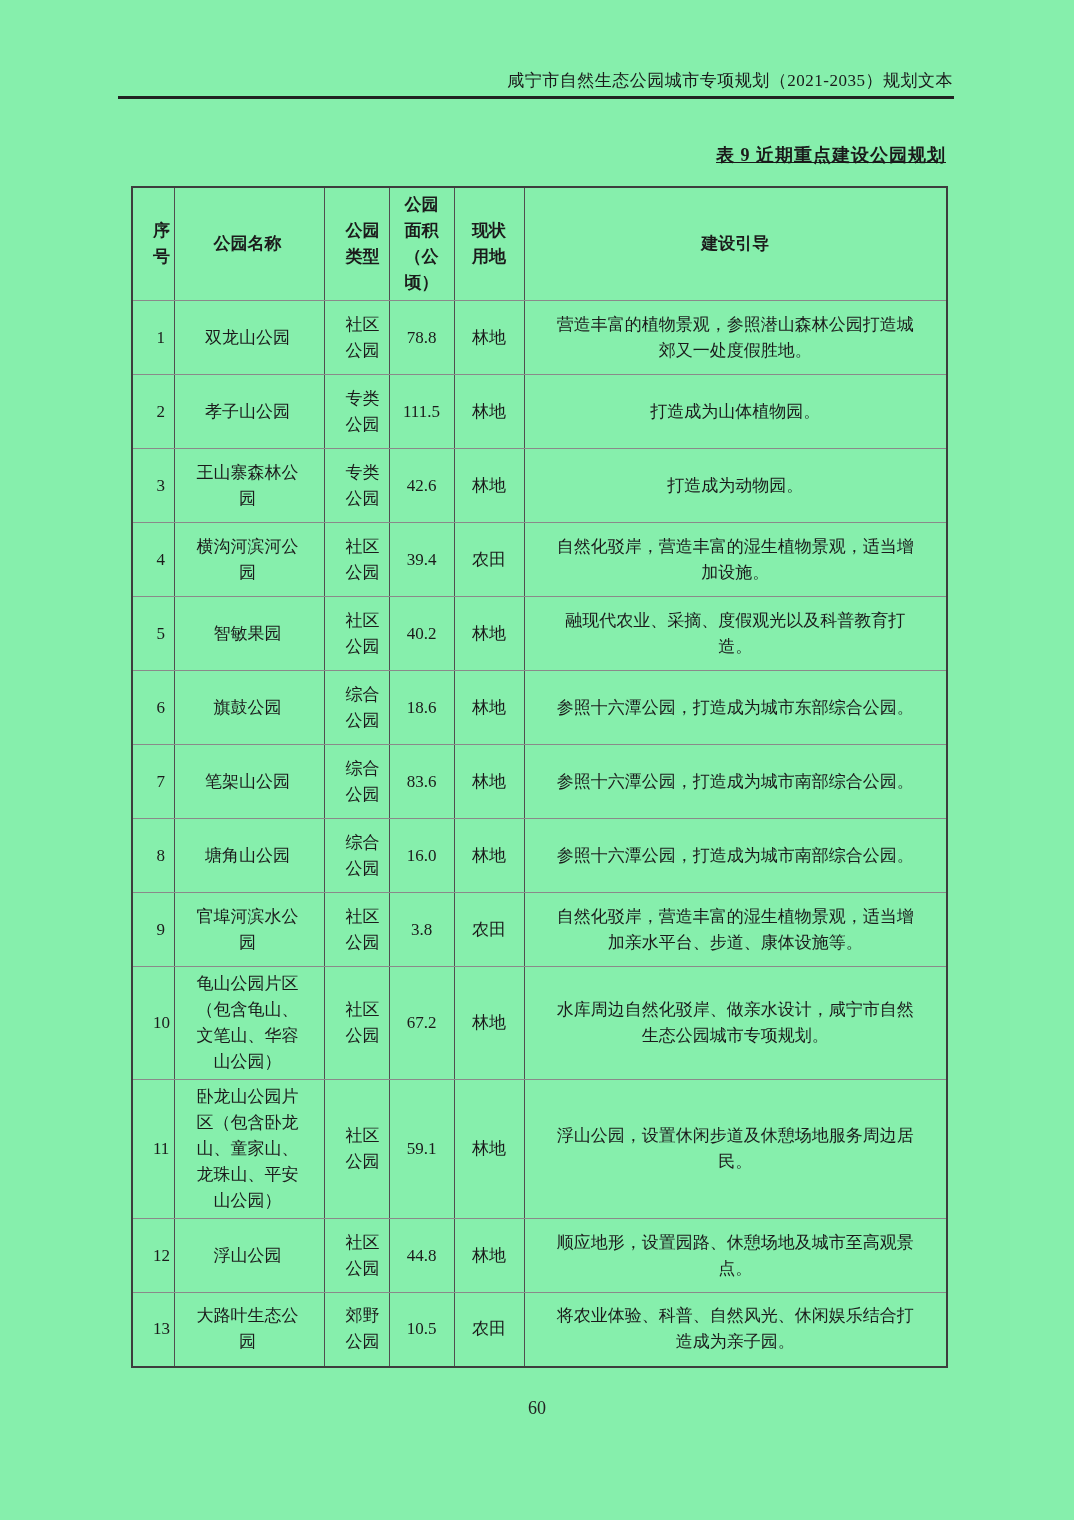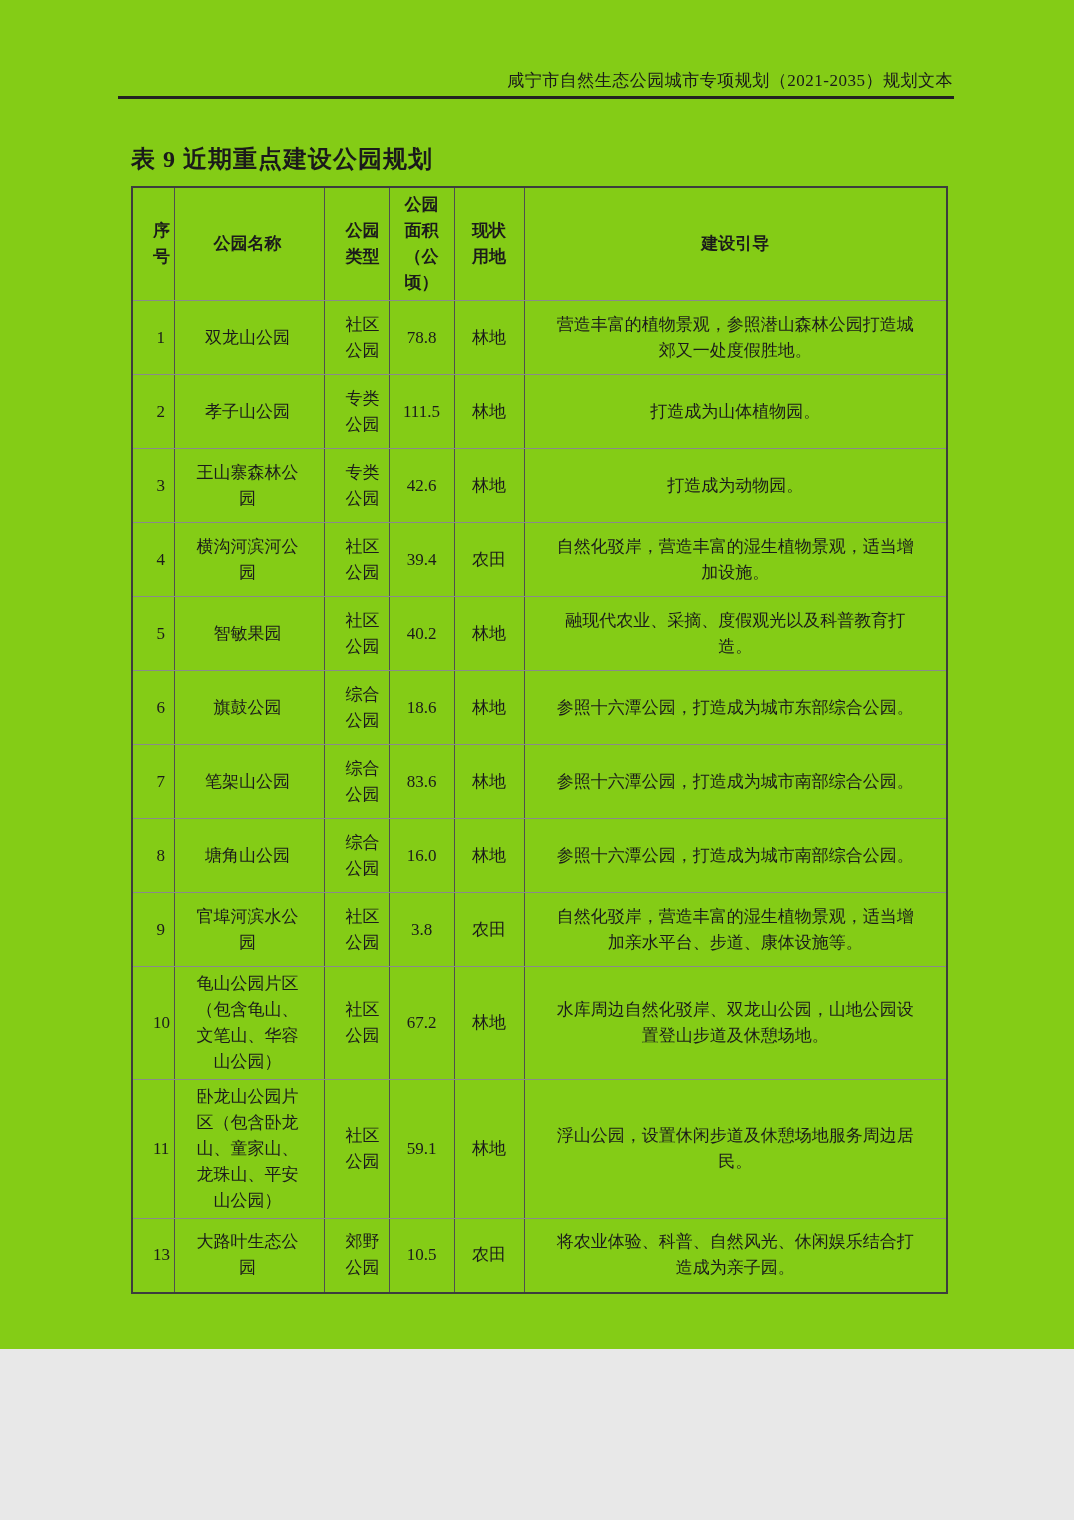--- a/index.html
+++ b/index.html
@@ -1,22 +1,22 @@
 <!DOCTYPE html>
 <html><head>
 <meta charset="utf-8">
 <style>
   * { margin: 0; padding: 0; box-sizing: border-box; }
   html, body { background: #e8e8e8; }
   .page {
     position: relative;
     width: 1074px;
-    height: 1349px;
+    height: 1520px;
     margin: 0 auto;
-    background: #84cc16;
+    background: #86efac;
     font-family: "Liberation Serif", "DejaVu Serif", serif;
     color: #1a1a1a;
     overflow: hidden;
   }
   .doc-header {
     position: absolute;
     top: 69px;
     right: 121px;
     font-size: 17px;
     letter-spacing: 0.5px;
@@ -29,24 +29,25 @@
     left: 118px;
     width: 836px;
     height: 3px;
     background: #222222;
   }
   .table-title {
     position: absolute;
     top: 143px;
     left: 131px;
     width: 815px;
-    text-align: left;
-    font-size: 24px;
+    text-align: right;
+    font-size: 18px;
     font-weight: bold;
     letter-spacing: 1px;
+    text-decoration: underline;
   }
   table.park-table {
     position: absolute;
     top: 186px;
     left: 131px;
     width: 815px;
     table-layout: fixed;
     border-collapse: collapse;
     border: 2px solid #3d3d3d;
   }
@@ -194,32 +195,40 @@
       <td>农田</td>
       <td>自然化驳岸，营造丰富的湿生植物景观，适当增加亲水平台、步道、康体设施等。</td>
     </tr>
 
     <tr>
       <td>10</td>
       <td>龟山公园片区（包含龟山、文笔山、华容山公园）</td>
       <td>社区公园</td>
       <td>67.2</td>
       <td>林地</td>
-      <td>水库周边自然化驳岸、双龙山公园，山地公园设置登山步道及休憩场地。</td>
+      <td>水库周边自然化驳岸、做亲水设计，咸宁市自然生态公园城市专项规划。</td>
     </tr>
 
     <tr>
       <td>11</td>
       <td>卧龙山公园片区（包含卧龙山、童家山、龙珠山、平安山公园）</td>
       <td>社区公园</td>
       <td>59.1</td>
       <td>林地</td>
       <td>浮山公园，设置休闲步道及休憩场地服务周边居民。</td>
     </tr>
 
+    <tr>
+      <td>12</td>
+      <td>浮山公园</td>
+      <td>社区公园</td>
+      <td>44.8</td>
+      <td>林地</td>
+      <td>顺应地形，设置园路、休憩场地及城市至高观景点。</td>
+    </tr>
 
     <tr>
       <td>13</td>
       <td>大路叶生态公园</td>
       <td>郊野公园</td>
       <td>10.5</td>
       <td>农田</td>
       <td>将农业体验、科普、自然风光、休闲娱乐结合打造成为亲子园。</td>
     </tr>
   </tbody>

